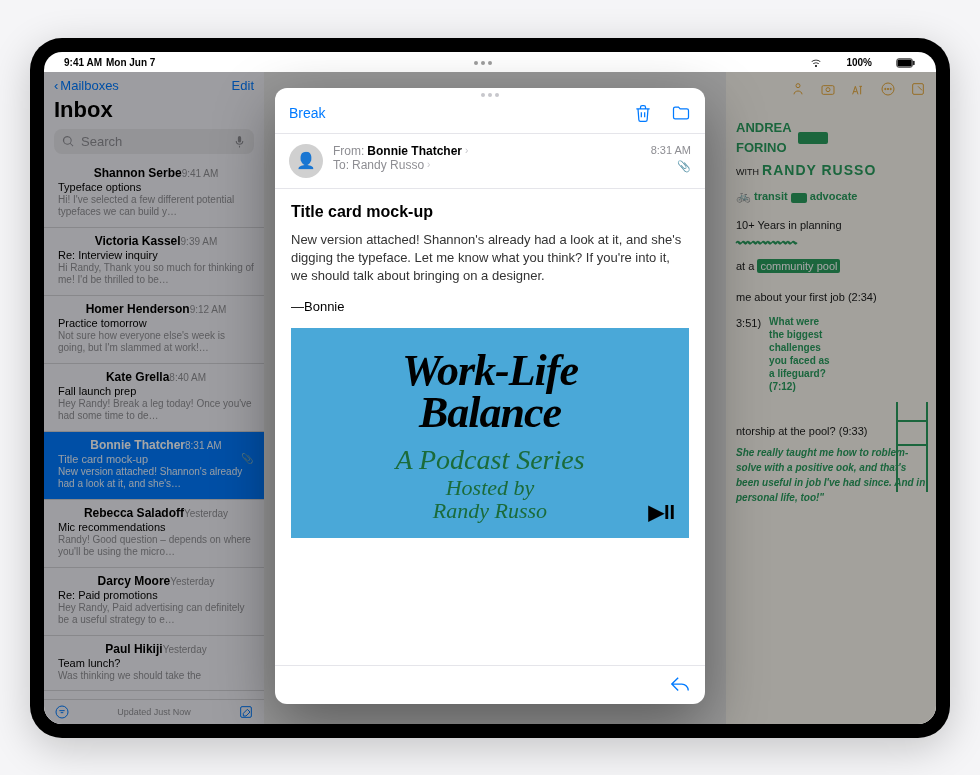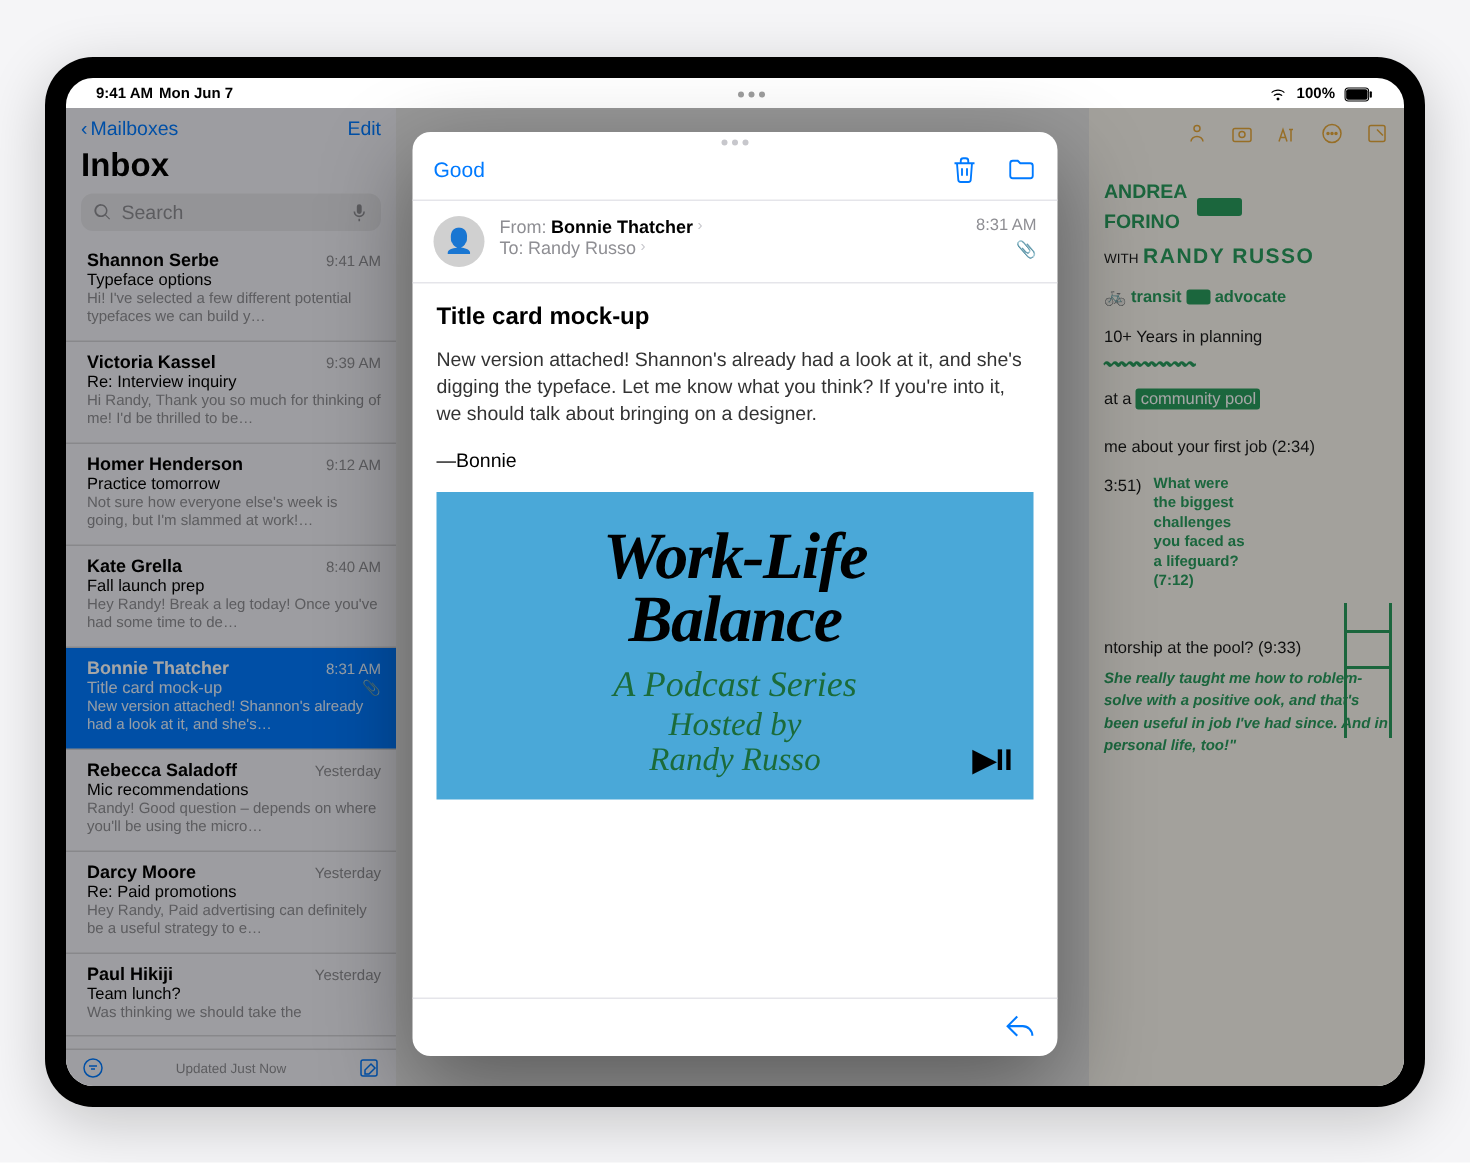--- a/index.html
+++ b/index.html
@@ -3,42 +3,42 @@
 <meta charset="utf-8">
 <style>
 * { margin: 0; padding: 0; box-sizing: border-box; font-family: -apple-system, BlinkMacSystemFont, 'Helvetica Neue', sans-serif; }
 body { background: #f5f5f7; display: flex; align-items: center; justify-content: center; width: 980px; height: 775px; }
 
 .ipad-frame { width: 920px; height: 700px; background: #000; border-radius: 32px; padding: 14px; box-shadow: 0 10px 40px rgba(0,0,0,0.2); position: relative; }
 .ipad-screen { width: 100%; height: 100%; background: #fff; border-radius: 18px; overflow: hidden; position: relative; }
 
 .status-bar { position: absolute; top: 0; left: 0; right: 0; height: 20px; display: flex; justify-content: space-between; align-items: center; padding: 2px 20px 0; font-size: 10px; font-weight: 600; z-index: 100; color: #000; }
 .status-left { display: flex; gap: 4px; align-items: center; }
-.status-right { display: flex; gap: 6px; align-items: center; }
+.status-right { display: flex; gap: 24px; align-items: center; }
 .multitask-dots { display: flex; gap: 3px; }
 .multitask-dots span { width: 4px; height: 4px; border-radius: 50%; background: #999; }
 
 .split-view { display: flex; width: 100%; height: 100%; padding-top: 20px; }
 .left-app { width: 220px; background: #f2f2f7; position: relative; display: flex; flex-direction: column; }
 .middle-spacer { flex: 1; background: #e8e8e8; position: relative; }
 .right-app { width: 210px; background: #faf8f0; position: relative; overflow: hidden; }
 
 .dim-overlay { position: absolute; inset: 0; background: rgba(0,0,0,0.35); z-index: 5; }
 
 .mail-header { padding: 6px 10px 4px; display: flex; justify-content: space-between; align-items: center; }
 .mail-header a { color: #007aff; font-size: 13px; display: flex; align-items: center; gap: 2px; }
 .mail-title { font-size: 22px; font-weight: 700; padding: 0 10px 6px; }
 .search-bar { margin: 0 10px 6px; background: #e3e3e9; border-radius: 8px; padding: 5px 8px; display: flex; align-items: center; gap: 6px; color: #8e8e93; font-size: 13px; text-align: right; }
 .search-bar svg { width: 13px; height: 13px; }
 
 .mail-list { flex: 1; overflow: hidden; }
 .mail-item { padding: 6px 10px 8px 14px; border-bottom: 0.5px solid #d1d1d6; position: relative; }
 .mail-item.selected { background: #007aff; color: #fff; }
 .mail-item.selected .mail-preview, .mail-item.selected .mail-subject, .mail-item.selected .mail-time { color: rgba(255,255,255,0.9); }
-.mail-top { display: flex; justify-content: space-between; align-items: baseline; }
+.mail-top { display: flex; justify-content: center; align-items: baseline; }
 .mail-sender { font-size: 12px; font-weight: 600; }
 .mail-time { font-size: 10px; color: #8e8e93; }
 .mail-subject { font-size: 11px; color: #000; margin-top: 1px; }
 .mail-preview { font-size: 10px; color: #8e8e93; line-height: 1.25; margin-top: 1px; display: -webkit-box; -webkit-line-clamp: 2; -webkit-box-orient: vertical; overflow: hidden; }
 .mail-footer { padding: 4px 10px; display: flex; justify-content: space-between; align-items: center; font-size: 9px; color: #8e8e93; border-top: 0.5px solid #d1d1d6; }
 .attach-icon { font-size: 10px; }
 
 .notes-toolbar { height: 34px; display: flex; justify-content: flex-end; align-items: center; gap: 14px; padding: 0 10px; color: #e8a93b; }
 .notes-toolbar svg { width: 16px; height: 16px; }
 .notes-content { padding: 8px 10px; font-family: 'Comic Sans MS', cursive; font-size: 11px; line-height: 1.6; color: #1a1a1a; }
@@ -69,21 +69,21 @@
 .msg-meta .chev { color: #c7c7cc; font-size: 10px; }
 .msg-time-col { text-align: right; font-size: 11px; color: #8e8e93; }
 
 .msg-body { padding: 14px 16px; flex: 1; overflow: auto; }
 .msg-subject-lg { font-size: 16px; font-weight: 700; margin-bottom: 10px; }
 .msg-text { font-size: 13px; line-height: 1.4; color: #333; }
 .msg-sig { margin-top: 14px; font-size: 13px; }
 
 .titlecard { margin-top: 14px; background: #4aa8d8; padding: 22px 2px 16px; text-align: center; position: relative; }
 .titlecard-title { font-family: Georgia, 'Times New Roman', serif; font-size: 44px; font-weight: 900; font-style: italic; line-height: 0.95; color: #000; letter-spacing: -1px; }
-.titlecard-sub1 { font-family: Georgia, serif; font-size: 24px; color: #1b6b3a; margin-top: 10px; font-style: italic; }
+.titlecard-sub1 { font-family: Georgia, serif; font-size: 28px; color: #1b6b3a; margin-top: 10px; font-style: italic; }
 .titlecard-sub2 { font-family: Georgia, serif; font-size: 22px; color: #1b6b3a; font-style: italic; line-height: 1.05; }
 .titlecard-play { position: absolute; right: 14px; bottom: 14px; color: #000000; font-size: 20px; font-weight: bold; }
 
 .reply-bar { padding: 8px 14px; display: flex; justify-content: flex-end; border-top: 0.5px solid #e5e5ea; }
 .reply-bar svg { width: 22px; height: 22px; color: #007aff; }
 
 .icon { display: inline-flex; }
 </style>
 </head>
 <body>
@@ -299,21 +299,21 @@
     </div>
   </div>
 
   <div class="modal">
     <div class="modal-grabber">
           <span></span>
           <span></span>
           <span></span>
         </div>
     <div class="modal-header">
-      <span class="modal-done">Good</span>
+      <span class="modal-done">Break</span>
       <div class="modal-actions">
         <span class="icon">
               <svg viewBox="0 0 24 24" fill="none" stroke="currentColor" stroke-width="1.5">
                 <path d="M4 7h16M9 7V5a2 2 0 012-2h2a2 2 0 012 2v2M6 7l1 13a2 2 0 002 2h6a2 2 0 002-2l1-13M10 11v6M14 11v6"></path>
               </svg>
             </span>
         <span class="icon">
               <svg viewBox="0 0 24 24" fill="none" stroke="currentColor" stroke-width="1.5">
                 <path d="M3 7a2 2 0 012-2h4l2 2h8a2 2 0 012 2v8a2 2 0 01-2 2H5a2 2 0 01-2-2z"></path>
               </svg>

